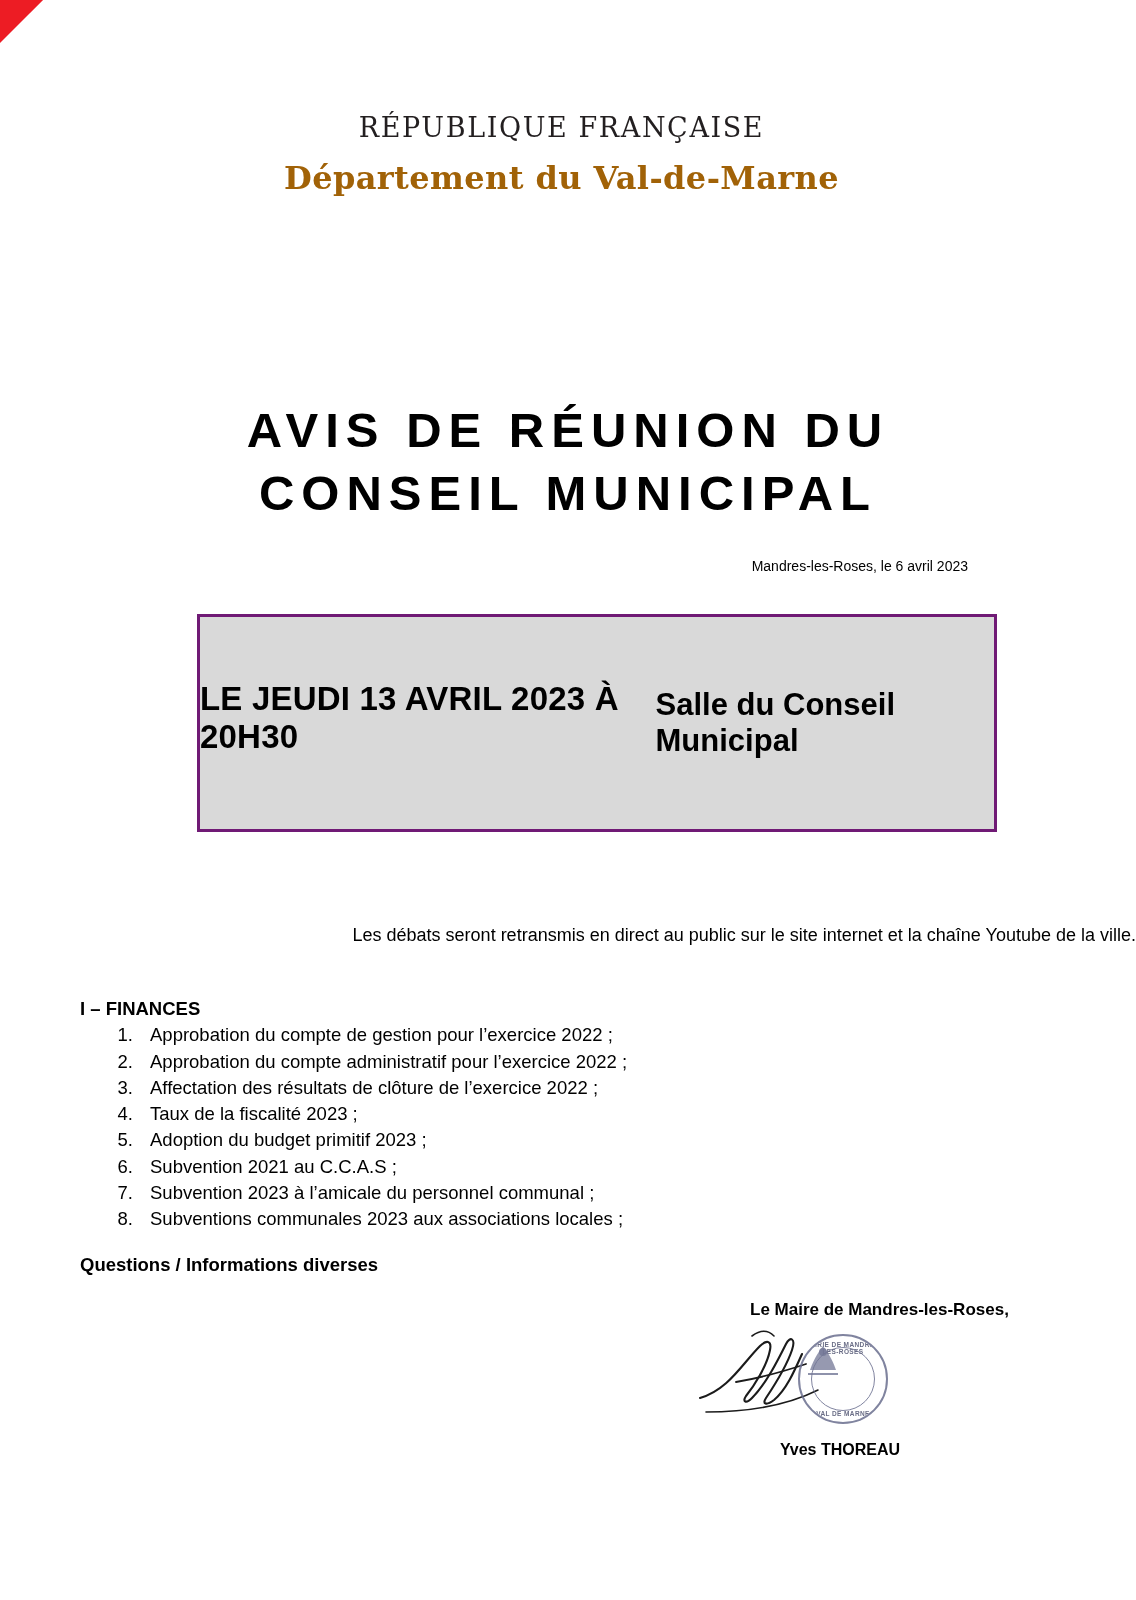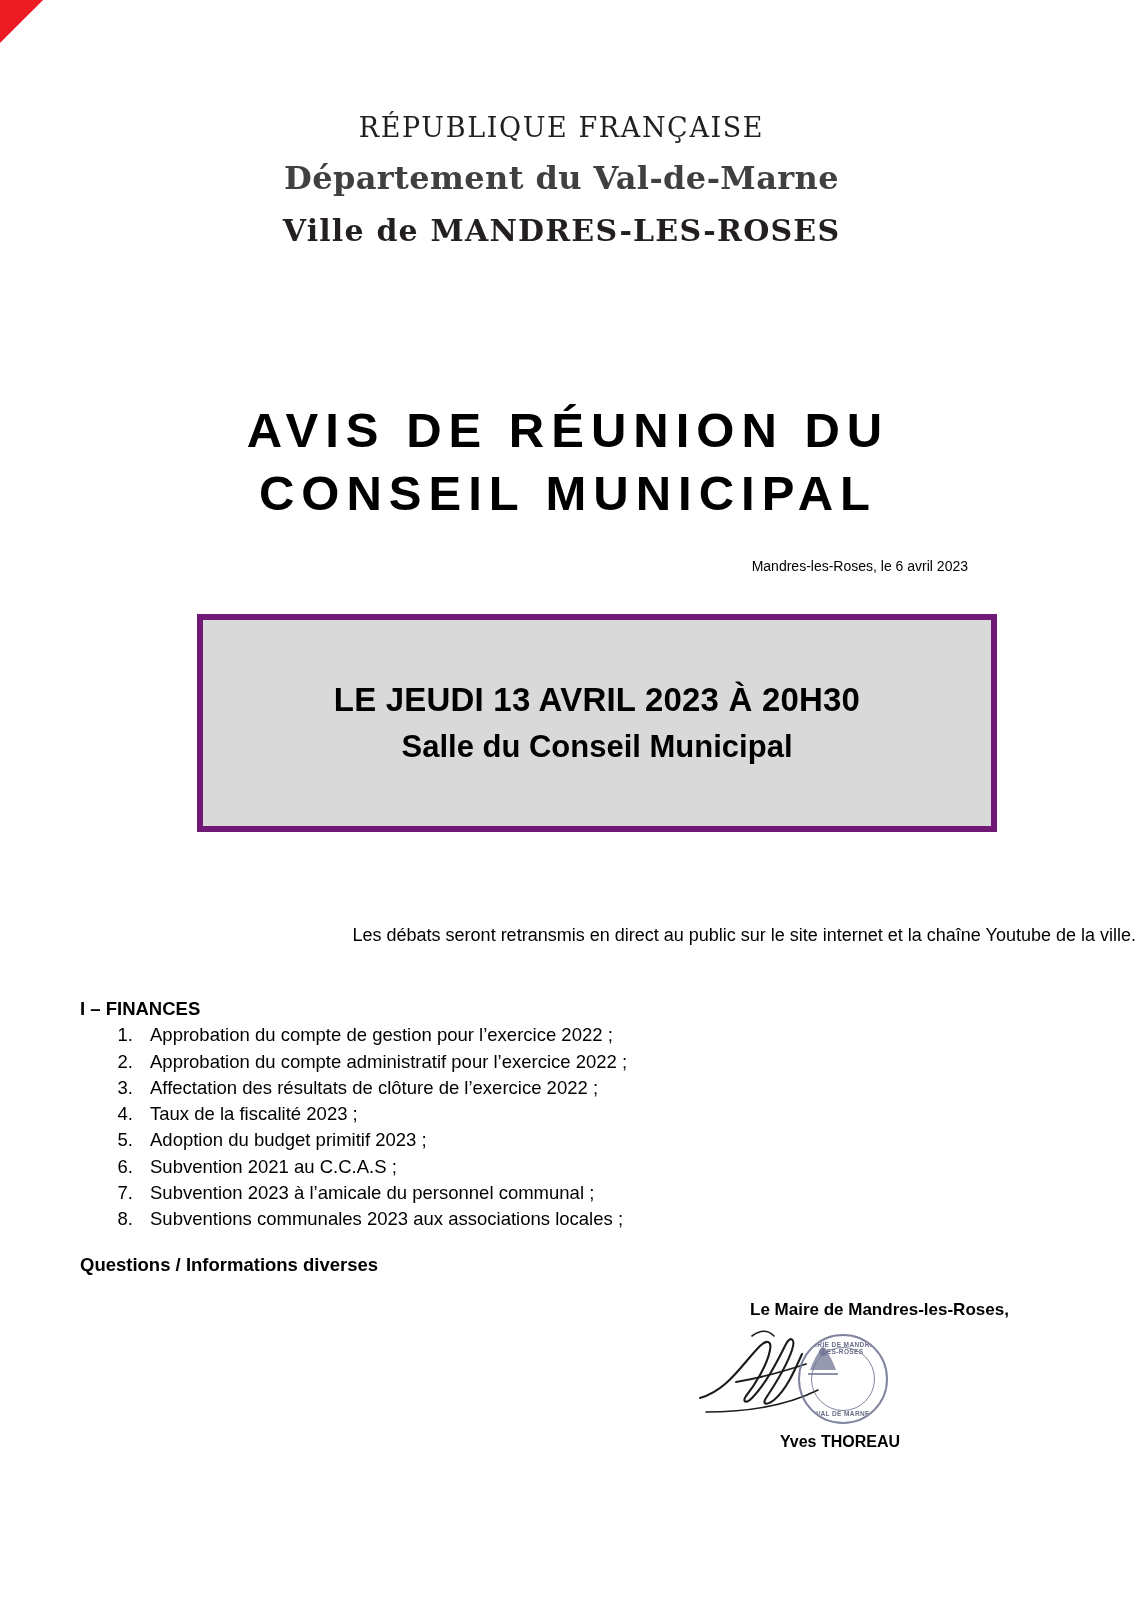--- a/index.html
+++ b/index.html
@@ -50,21 +50,21 @@
     font-size: 27px;
     letter-spacing: 1.6px;
     color: #231f20;
     margin-bottom: 16px;
   }
   .header .line2 {
     font-family: "DejaVu Serif", serif;
     font-size: 32px;
     font-weight: bold;
     letter-spacing: 0.4px;
-    color: #404040;
+    color: #a16207;
     margin-bottom: 16px;
     text-align: center;
   }
   .header .line3 {
     font-family: "DejaVu Serif", serif;
     font-size: 30px;
     font-weight: bold;
     letter-spacing: 1.2px;
     color: #231f20;
   }
@@ -95,24 +95,24 @@
   }
 
   
   .box {
     position: absolute;
     top: 614px;
     left: 197px;
     width: 800px;
     height: 218px;
     background: #d9d9d9;
-    border: 6px solid #701a75;
+    border: 3px solid #701a75;
     box-sizing: border-box;
     display: flex;
-    flex-direction: column;
+    flex-direction: row;
     align-items: center;
     justify-content: center;
   }
   .box .box-l1 {
     font-size: 33px;
     font-weight: bold;
     letter-spacing: 0.2px;
     margin-bottom: 10px;
   }
   .box .box-l2 {
@@ -210,36 +210,35 @@
     width: 100%;
     text-align: center;
     font-size: 6.5px;
     color: #4e5270;
     letter-spacing: 0.4px;
   }
   .stamp .stamp-top { top: 5px; }
   .stamp .stamp-bottom { bottom: 5px; }
   .signature .mayor-name {
     font-size: 16px;
-    margin-top: 8px;
+    margin-top: 16px;
   }
 </style>
 </head>
 <body>
 
 <div class="ribbon">
   <div class="stripe blue"></div>
   <div class="stripe white"></div>
   <div class="stripe red"></div>
 </div>
 
 <div class="header">
   <div class="line1">RÉPUBLIQUE FRANÇAISE</div>
   <div class="line2">Département du Val-de-Marne</div>
-  <div class="line3">Ville de MANDRES-LES-ROSES</div>
 </div>
 
 <div class="big-title">
   <div>AVIS DE RÉUNION DU</div>
   <div>CONSEIL MUNICIPAL</div>
 </div>
 
 <div class="date-line">Mandres-les-Roses, le 6 avril 2023</div>
 
 <div class="box">

